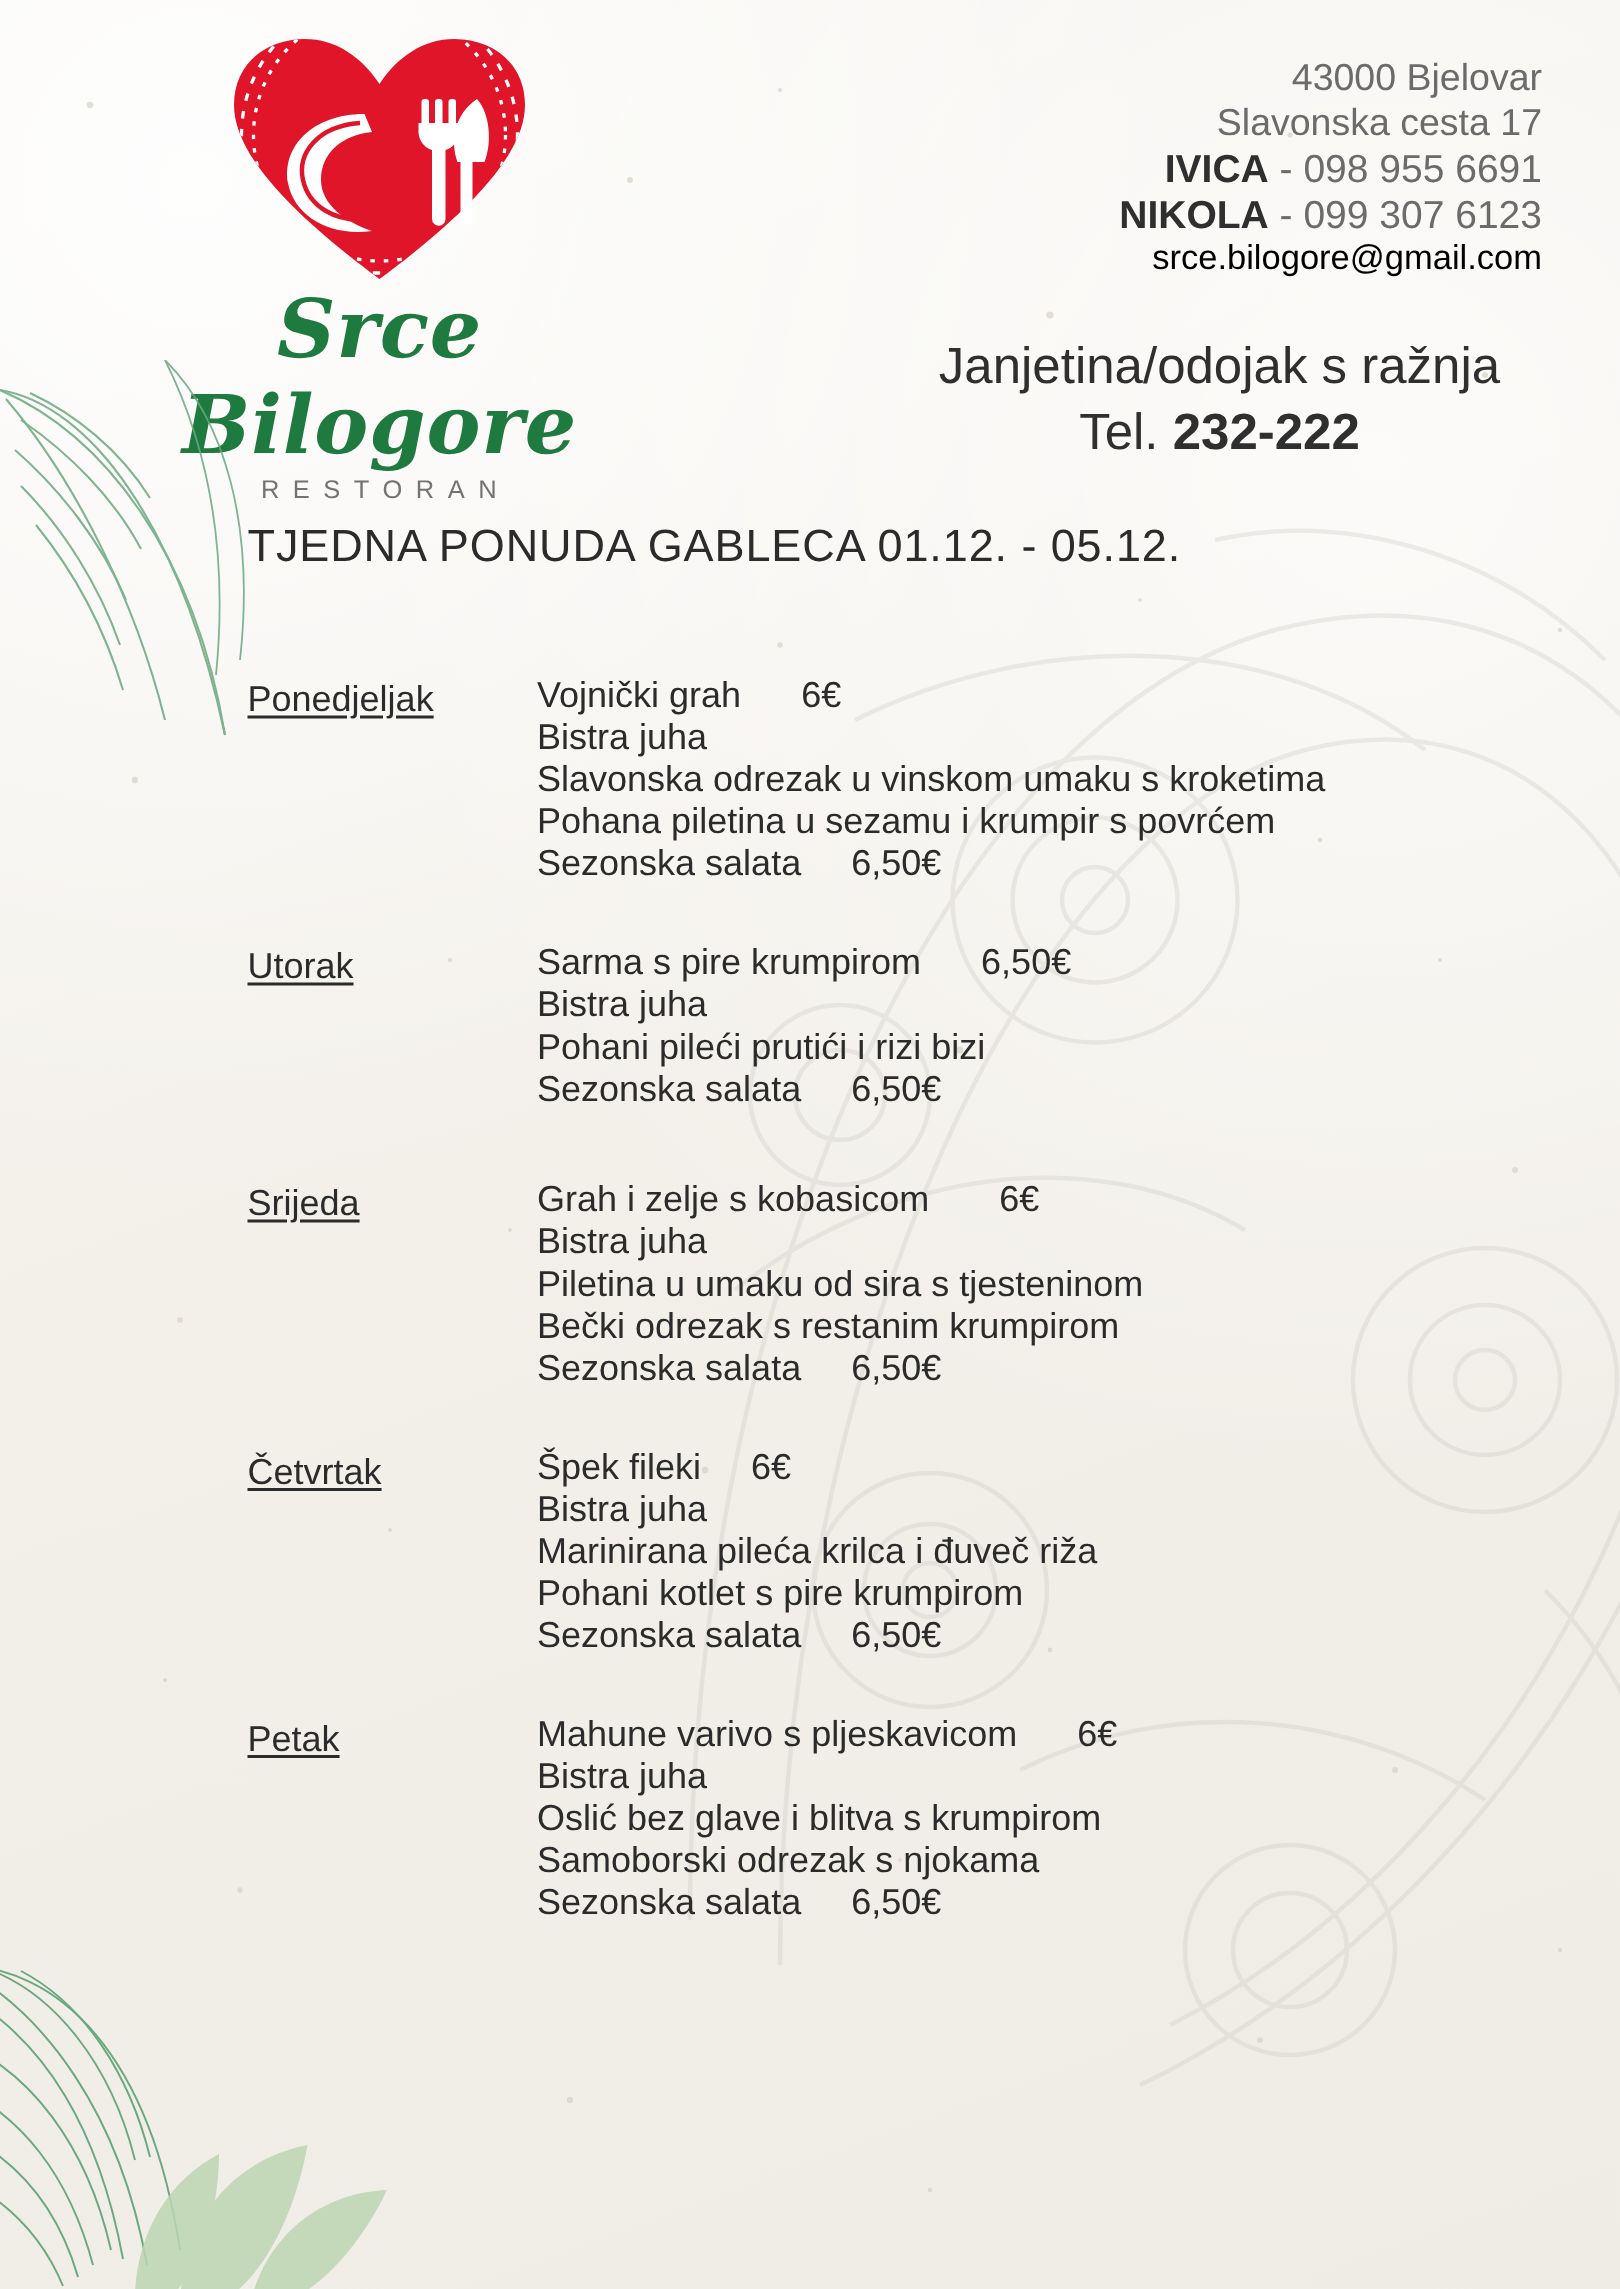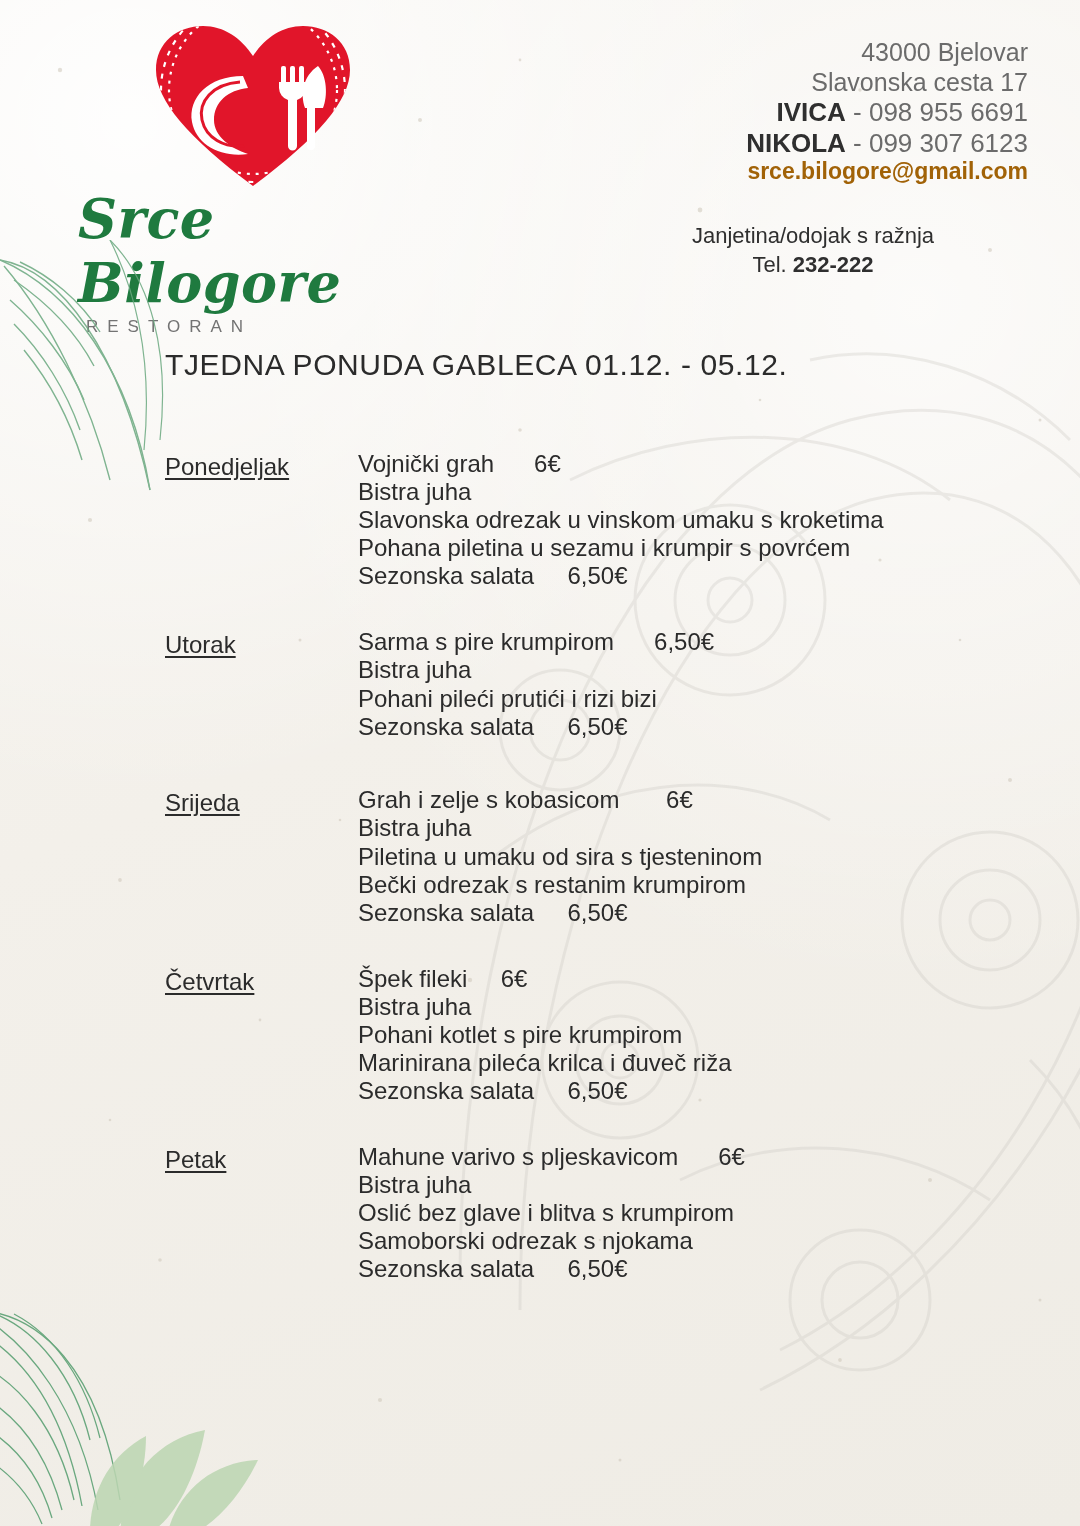--- a/index.html
+++ b/index.html
@@ -65,21 +65,21 @@
     position: absolute;
     left: 0; top: 0;
     width: 1080px;
     height: 300px;
   }
   .logo-block {
     position: absolute;
     left: 78px;
     top: 18px;
     width: 350px;
-    text-align: left;
+    text-align: center;
   }
   .heart-wrap { width: 210px; height: 175px; margin: 0 auto; }
   .brand-name {
     font-family: "DejaVu Serif", serif;
     font-style: italic;
     font-weight: bold;
     font-size: 54px;
     color: #1f7a3f;
     letter-spacing: 0.5px;
     margin-top: -6px;
@@ -98,30 +98,30 @@
     right: 52px;
     top: 38px;
     text-align: right;
     color: #5d5d5d;
     font-size: 25px;
     line-height: 1.18;
   }
   .contact .addr { color: #6b6b6b; }
   .contact .phone-line { color: #6b6b6b; font-size: 26px; }
   .contact .phone-line b { color: #2f2f2f; font-weight: bold; }
-  .contact .email { color: #a16207; font-size: 23px; font-weight: bold; }
+  .contact .email { color: #000000; font-size: 23px; }
 
   .raznja {
     position: absolute;
     right: 52px;
     top: 222px;
     text-align: center;
     width: 430px;
     color: #2f2f2f;
-    font-size: 22px;
+    font-size: 34px;
     line-height: 1.3;
   }
   .raznja .tel b { font-weight: bold; }
 
   
   .menu-title {
     position: absolute;
     left: 165px;
     top: 348px;
     font-size: 30px;
@@ -349,22 +349,22 @@
         <div class="dish">Piletina u umaku od sira s tjesteninom</div>
         <div class="dish">Bečki odrezak s restanim krumpirom</div>
         <div class="dish">Sezonska salata     6,50€</div>
       </div>
     </div>
     <div class="day-row">
       <div class="day-name">Četvrtak</div>
       <div class="dishes">
         <div class="dish">Špek fileki     6€</div>
         <div class="dish">Bistra juha</div>
+        <div class="dish">Marinirana pileća krilca i đuveč riža</div>
         <div class="dish">Pohani kotlet s pire krumpirom</div>
-        <div class="dish">Marinirana pileća krilca i đuveč riža</div>
         <div class="dish">Sezonska salata     6,50€</div>
       </div>
     </div>
     <div class="day-row">
       <div class="day-name">Petak</div>
       <div class="dishes">
         <div class="dish">Mahune varivo s pljeskavicom      6€</div>
         <div class="dish">Bistra juha</div>
         <div class="dish">Oslić bez glave i blitva s krumpirom</div>
         <div class="dish">Samoborski odrezak s njokama</div>

